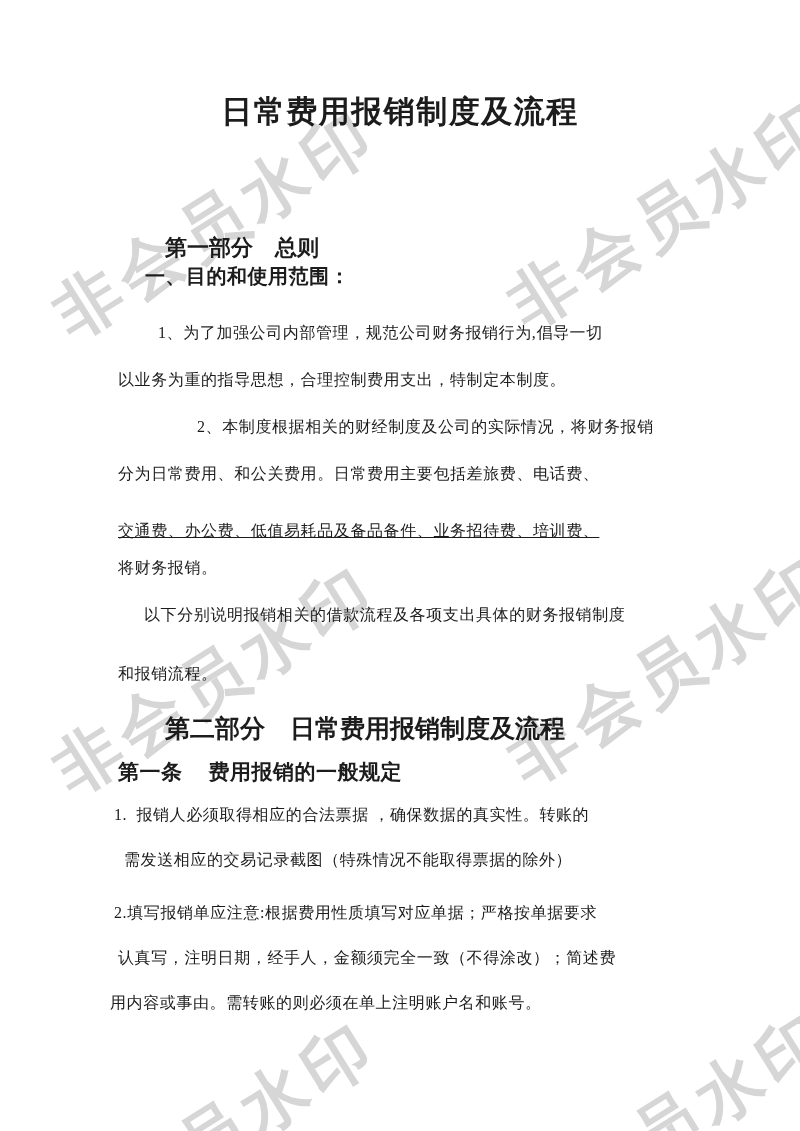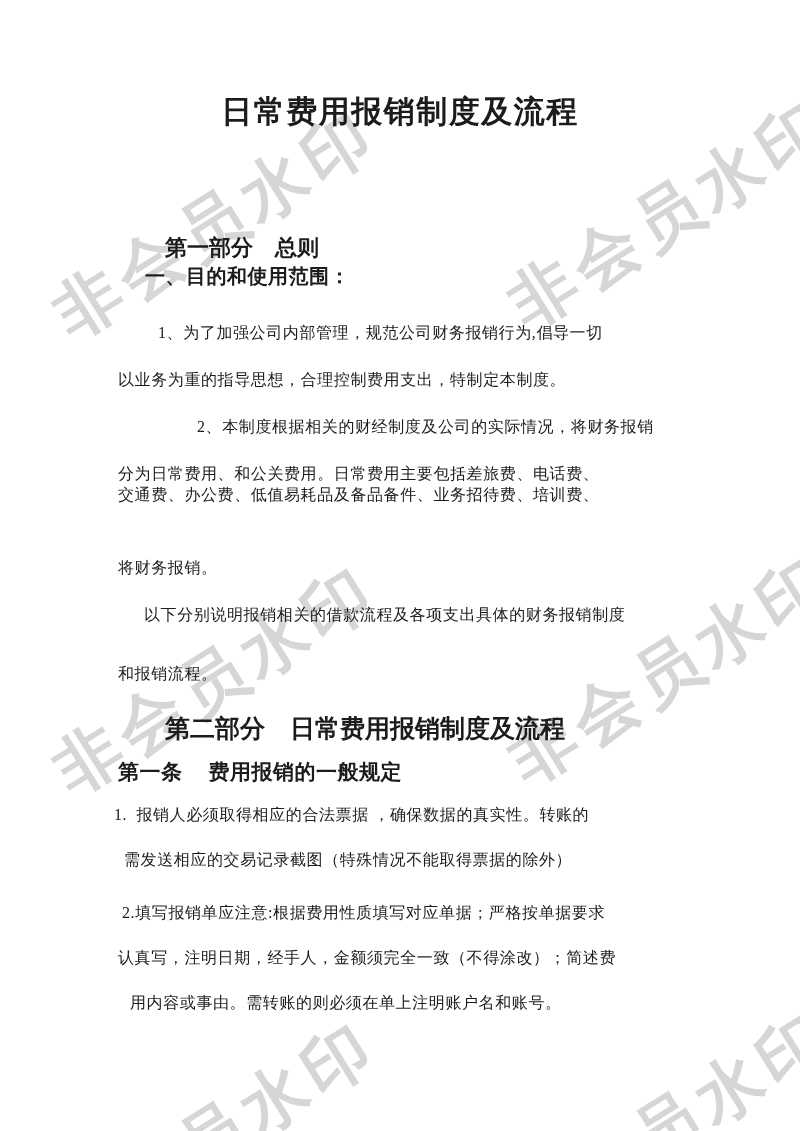--- a/index.html
+++ b/index.html
@@ -75,26 +75,26 @@
     </div>
   <div class="content">
     <div class="doc-title" style="top: 92px;">日常费用报销制度及流程</div>
     <div id="lines">
         <div class="line t-section-sm" style="top: 216px; left: 165px;"><span>第一部分　总则</span></div>
         <div class="line t-sub" style="top: 261px; left: 120px;"><span>一、目的和使用范围：</span></div>
         <div class="line t-body" style="top: 318px; left: 158px;"><span>1、为了加强公司内部管理，规范公司财务报销行为,倡导一切</span></div>
         <div class="line t-body" style="top: 365px; left: 118px;"><span>以业务为重的指导思想，合理控制费用支出，特制定本制度。</span></div>
         <div class="line t-body" style="top: 412px; left: 158px; margin-left: 39px;"><span>2、本制度根据相关的财经制度及公司的实际情况，将财务报销</span></div>
         <div class="line t-body" style="top: 459px; left: 118px; text-align: right;"><span>分为日常费用、和公关费用。日常费用主要包括差旅费、电话费、</span></div>
-        <div class="line t-body" style="top: 480px; left: 118px;"><span>交通费、办公费、低值易耗品及备品备件、业务招待费、培训费、</span></div>
+        <div class="line t-body" style="top: 516px; left: 118px; text-decoration: underline;"><span>交通费、办公费、低值易耗品及备品备件、业务招待费、培训费、</span></div>
         <div class="line t-body" style="top: 553px; left: 118px;"><span>将财务报销。</span></div>
         <div class="line t-body" style="top: 600px; left: 118px; margin-left: 26px;"><span>以下分别说明报销相关的借款流程及各项支出具体的财务报销制度</span></div>
         <div class="line t-body" style="top: 647px; left: 118px; margin-top: 12px;"><span>和报销流程。</span></div>
         <div class="line t-section-lg" style="top: 714px; left: 165px;"><span>第二部分　日常费用报销制度及流程</span></div>
         <div class="line t-article" style="top: 757px; left: 118px;"><span>第一条</span><span class="gap2">费用报销的一般规定</span></div>
         <div class="line t-body" style="top: 800px; left: 114px;"><span>1.  报销人必须取得相应的合法票据 ，确保数据的真实性。转账的</span></div>
         <div class="line t-body" style="top: 845px; left: 118px; margin-left: 6px;"><span>需发送相应的交易记录截图（特殊情况不能取得票据的除外）</span></div>
-        <div class="line t-body" style="top: 898px; left: 122px;"><span>2.填写报销单应注意:根据费用性质填写对应单据；严格按单据要求</span></div>
+        <div class="line t-body" style="top: 898px; left: 114px;"><span>2.填写报销单应注意:根据费用性质填写对应单据；严格按单据要求</span></div>
         <div class="line t-body" style="top: 943px; left: 118px;"><span>认真写，注明日期，经手人，金额须完全一致（不得涂改）；简述费</span></div>
-        <div class="line t-body" style="top: 988px; left: 130px;"><span>用内容或事由。需转账的则必须在单上注明账户名和账号。</span></div>
+        <div class="line t-body" style="top: 988px; left: 110px;"><span>用内容或事由。需转账的则必须在单上注明账户名和账号。</span></div>
       </div>
   </div>
 </div>
 
 </body></html>

